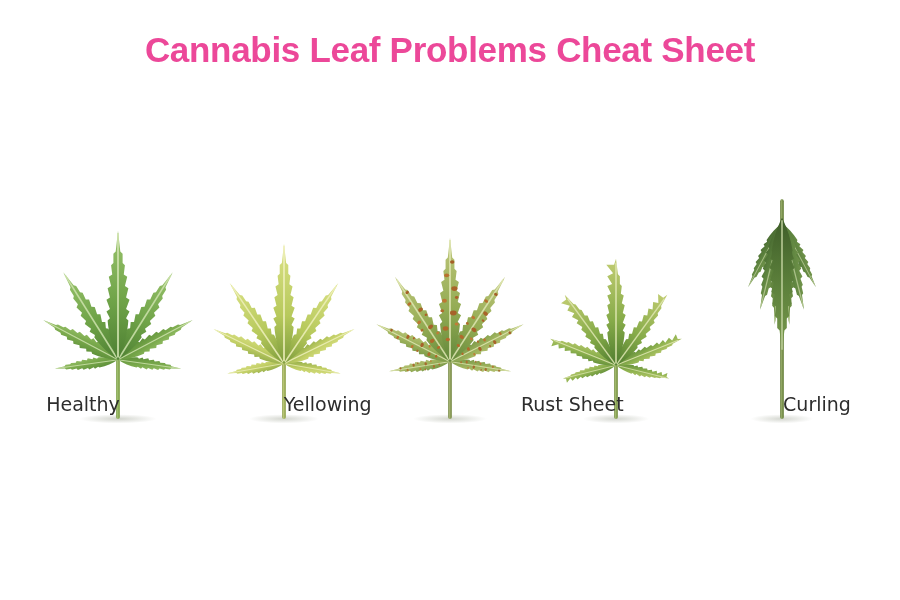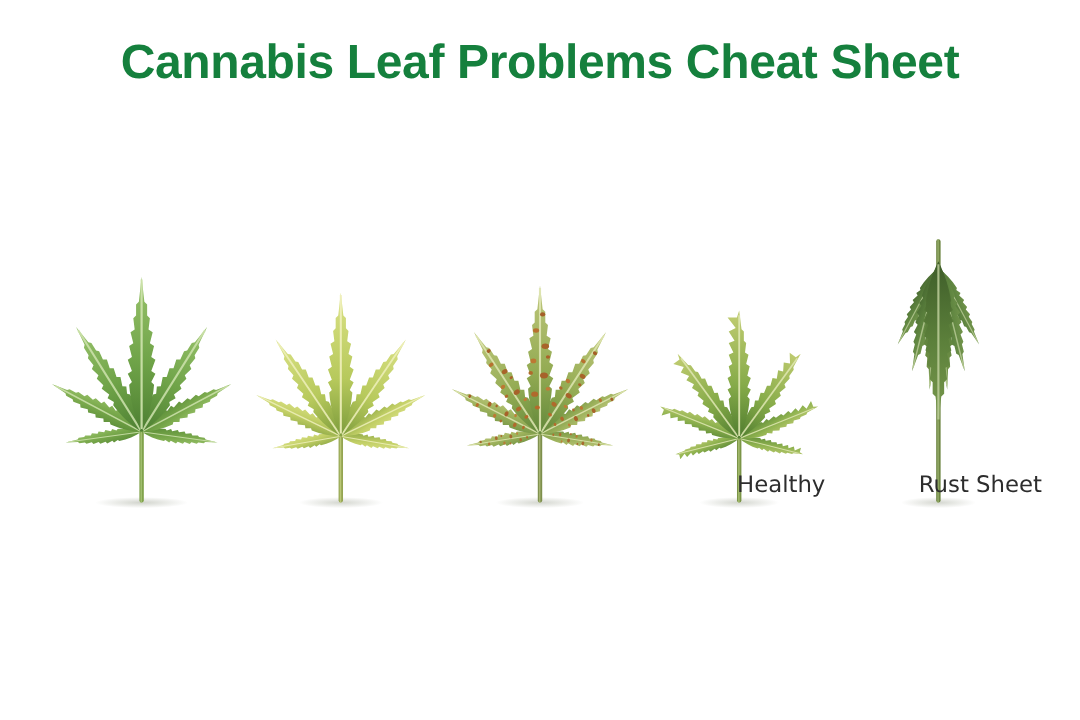--- a/index.html
+++ b/index.html
@@ -19,24 +19,24 @@
     height: 600px;
     background: #ffffff;
   }
   .page-title {
     position: absolute;
     top: 30px;
     left: 0;
     width: 900px;
     text-align: center;
     font-family: "Liberation Sans", sans-serif;
-    font-size: 40px;
+    font-size: 35px;
     font-weight: bold;
     letter-spacing: -0.3px;
-    color: #15803d;
+    color: #ec4899;
     white-space: nowrap;
   }
   .leaf-row {
     position: absolute;
     top: 120px;
     left: 0;
     width: 900px;
     height: 320px;
     display: flex;
     align-items: flex-end;
@@ -53,21 +53,21 @@
   .leaf-cell svg {
     display: block;
   }
   .labels {
     position: absolute;
     top: 392px;
     left: 0;
     width: 900px;
     height: 32px;
     display: flex;
-    justify-content: flex-end;
+    justify-content: space-between;
   }
   .label-cell {
     width: 166px;
     text-align: center;
     font-family: "DejaVu Sans", sans-serif;
     font-size: 19px;
     font-weight: 400;
     color: #2d2d2d;
     line-height: 24px;
     white-space: nowrap;
@@ -389,16 +389,18 @@
             <path d="M0,-2 L0,-110" stroke="#c3d3a0" stroke-width="1.5" fill="none" opacity="0.8"></path>
           </g>
         </g>
       </svg>
     </div>
 
   </div>
 
   <div class="labels">
     <div class="label-cell">Healthy</div>
+    <div class="label-cell">Yellowing</div>
     <div class="label-cell">Rust Sheet</div>
+    <div class="label-cell">Curling</div>
   </div>
 
 </div>
 
 </body></html>

